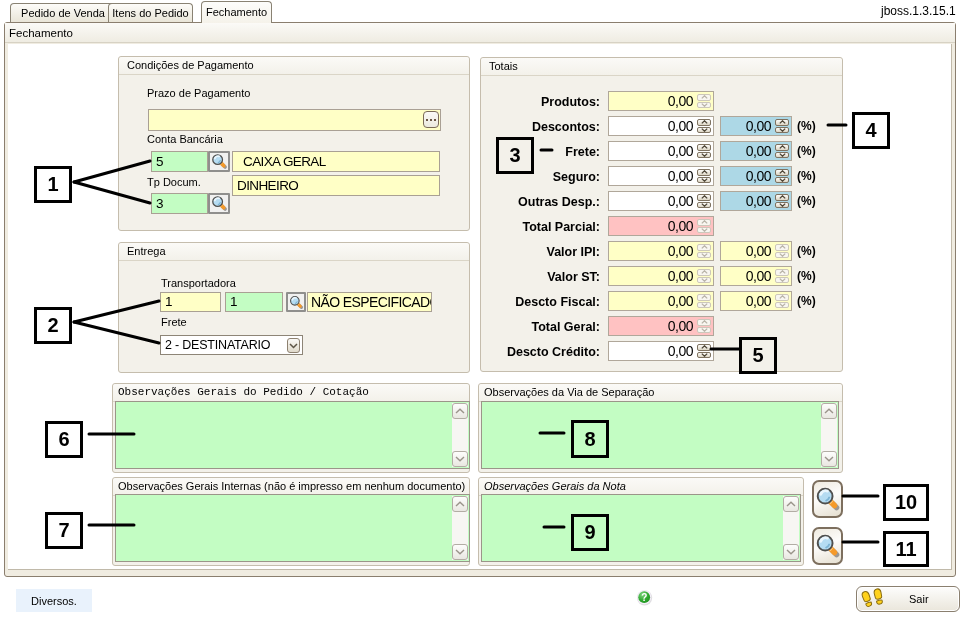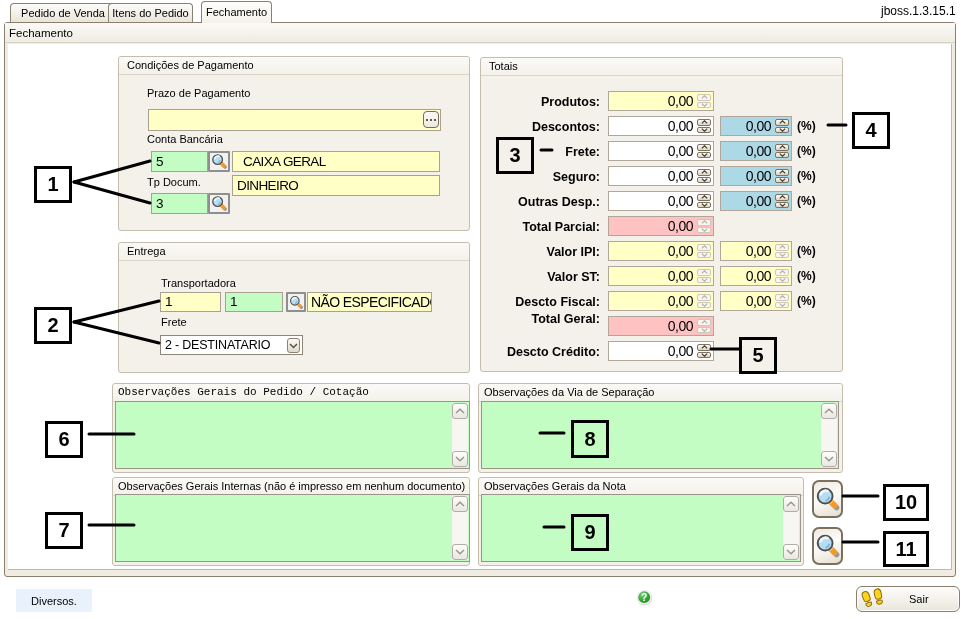--- a/index.html
+++ b/index.html
@@ -381,21 +381,21 @@
           </svg>
         </div>
         <div>
           <svg width="7" height="4">
             <path d="M0.8 0.6 L3.5 3.2 L6.2 0.6" stroke="#b9b4a8" stroke-width="1.3" fill="none"></path>
           </svg>
         </div>
       </div>
     </div>
 <div class="pct" style="left:797px; top:294px;">(%)</div>
-<div class="tlab" style="left:440px; top:312px;">Total Geral:</div>
+<div class="tlab" style="left:440px; top:320px;">Total Geral:</div>
 <div class="num pnk dis" style="left:608px; top:316px; width:106px; height:20px;">
       <div class="v">0,00</div>
       <div class="nspin">
         <div>
           <svg width="7" height="4">
             <path d="M0.8 3.4 L3.5 0.8 L6.2 3.4" stroke="#b9b4a8" stroke-width="1.3" fill="none"></path>
           </svg>
         </div>
         <div>
           <svg width="7" height="4">
@@ -465,21 +465,21 @@
           </svg>
         </div>
         <div class="sbtn" style="bottom:0;">
           <svg width="10" height="6">
             <path d="M1 1 L5 4.8 L9 1" stroke="#9a948a" stroke-width="1.4" fill="none"></path>
           </svg>
         </div>
       </div>
     </div>
 <div class="gb" style="left:478px; top:477px; width:326px; height:89px;">
-      <div class="hd" style="padding-left:5px;">Observações Gerais da Nota</div>
+      <div class="hd" style="padding-left:5px;font-style:italic;">Observações Gerais da Nota</div>
     </div>
 <div class="ta" style="left:481px; top:494px; width:320px; height:68px;">
       <div class="sb">
         <div class="sbtn" style="top:0;">
           <svg width="10" height="6">
             <path d="M1 5 L5 1.2 L9 5" stroke="#9a948a" stroke-width="1.4" fill="none"></path>
           </svg>
         </div>
         <div class="sbtn" style="bottom:0;">
           <svg width="10" height="6">

